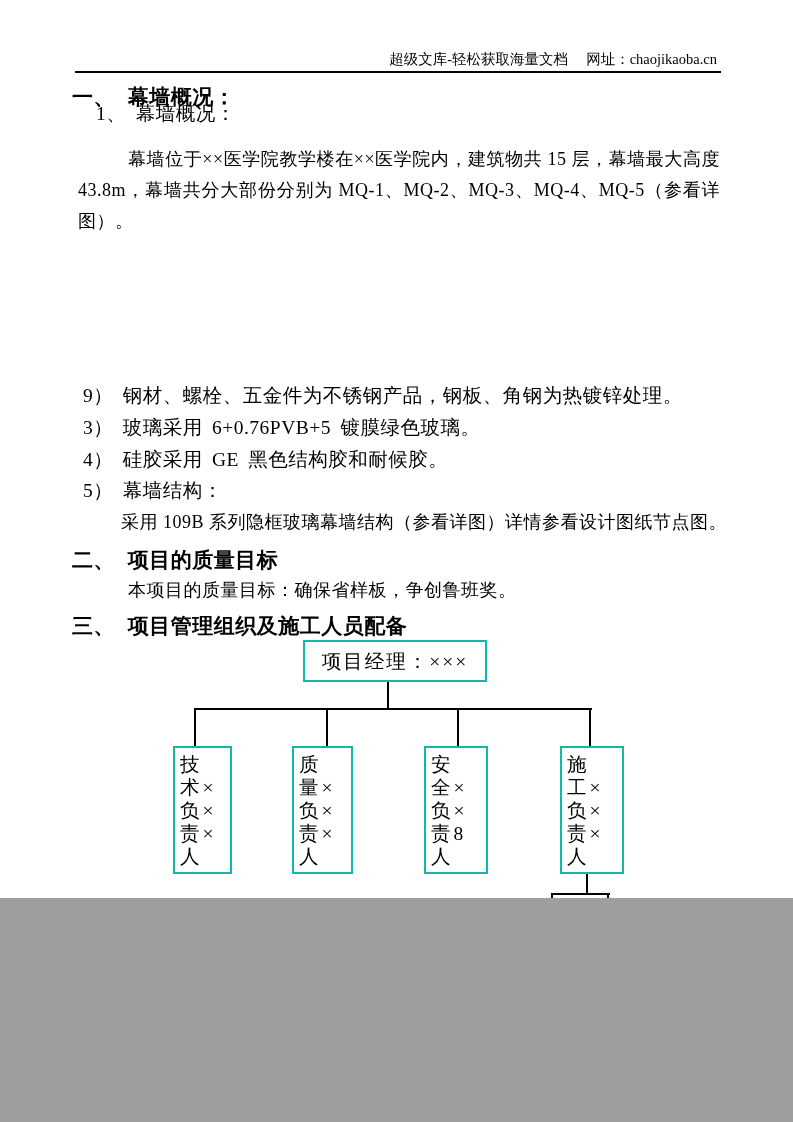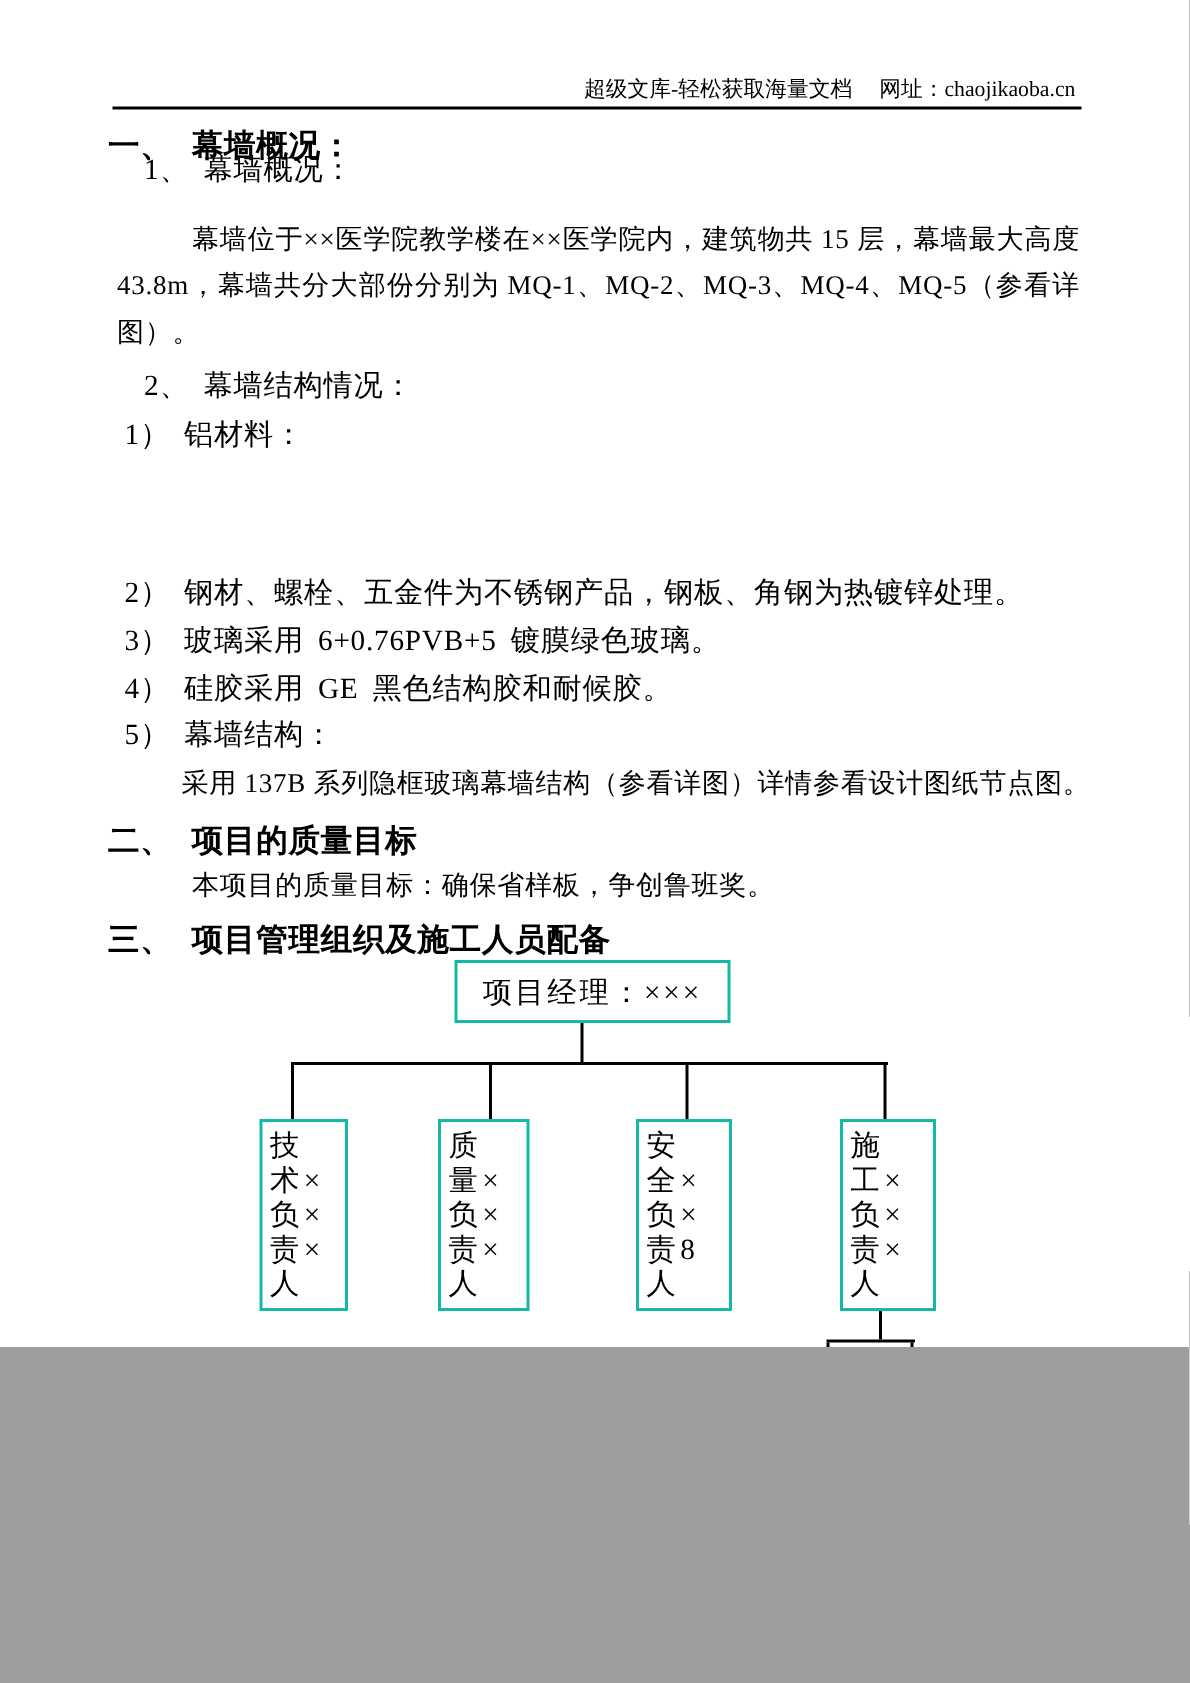--- a/index.html
+++ b/index.html
@@ -37,27 +37,25 @@
 <div class="page">
 
   <div class="abs hdr">
     <span>超级文库-轻松获取海量文档</span><span class="gap"></span><span>网址：chaojikaoba.cn</span>
   </div>
   <div class="abs rule"></div>
 
   <div class="abs h-big" style="top:83px;">一、 幕墙概况：</div>
   <div class="abs line item-num" style="top:98px;">1、 幕墙概况：</div>
   <div class="abs para" style="top:144px;text-indent:50px;">幕墙位于××医学院教学楼在××医学院内，建筑物共 15 层，幕墙最大高度 43.8m，幕墙共分大部份分别为 MQ-1、MQ-2、MQ-3、MQ-4、MQ-5（参看详图）。</div>
-  <div class="abs line item-num" style="top:242px;">2、 幕墙结构情况：</div>
-  <div class="abs line item-par" style="top:275px;">1） 铝材料：</div>
-  <div class="abs line item-par" style="top:380px;">2） 钢材、螺栓、五金件为不锈钢产品，钢板、角钢为热镀锌处理。</div>
+  <div class="abs line item-par" style="top:380px;">9） 钢材、螺栓、五金件为不锈钢产品，钢板、角钢为热镀锌处理。</div>
   <div class="abs line item-par" style="top:412px;">3） 玻璃采用 6+0.76PVB+5 镀膜绿色玻璃。</div>
   <div class="abs line item-par" style="top:444px;">4） 硅胶采用 GE 黑色结构胶和耐候胶。</div>
   <div class="abs line item-par" style="top:475px;">5） 幕墙结构：</div>
-  <div class="abs para nowrap" style="top:507px;text-indent:43px;">采用 137B 系列隐框玻璃幕墙结构（参看详图）详情参看设计图纸节点图。</div>
+  <div class="abs para nowrap" style="top:507px;text-indent:43px;">采用 109B 系列隐框玻璃幕墙结构（参看详图）详情参看设计图纸节点图。</div>
   <div class="abs h-big" style="top:546px;">二、 项目的质量目标</div>
   <div class="abs para" style="top:575px;text-indent:50px;">本项目的质量目标：确保省样板，争创鲁班奖。</div>
   <div class="abs h-big" style="top:612px;">三、 项目管理组织及施工人员配备</div>
 
   <div>
 
     <div class="box mgr" style="left:303px;top:640px;width:184px;height:42px;">项目经理：×××</div>
 
     <div class="vl" style="left:387px;top:682px;height:26px;"></div>
     <div class="hl" style="left:194px;top:708px;width:398px;"></div>

